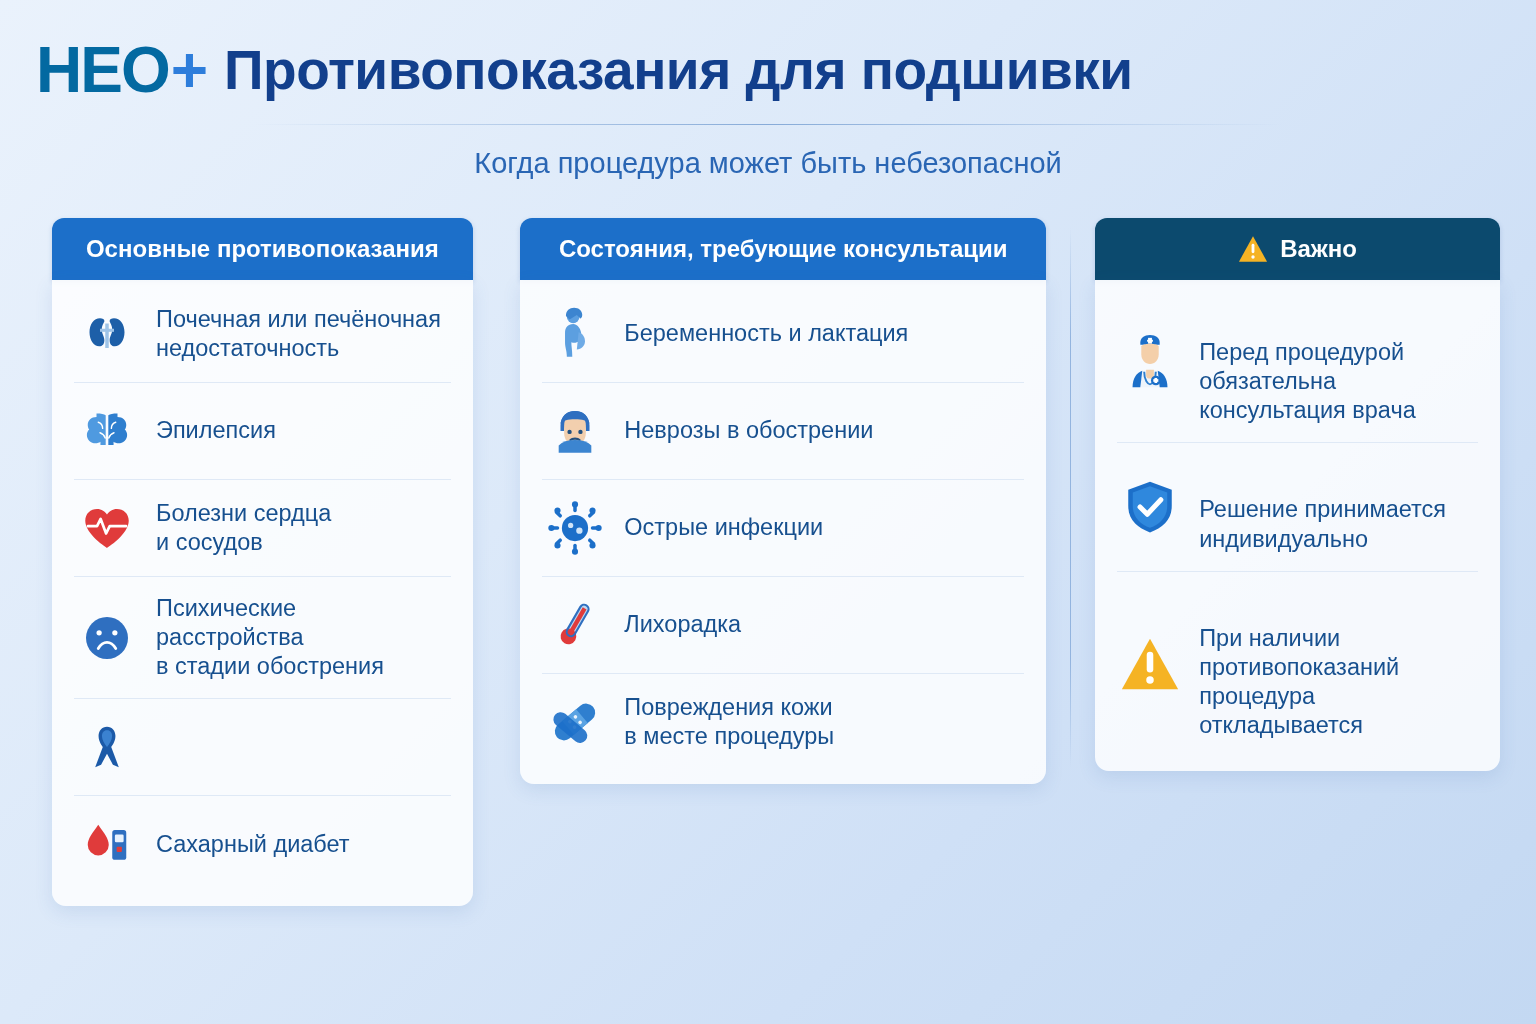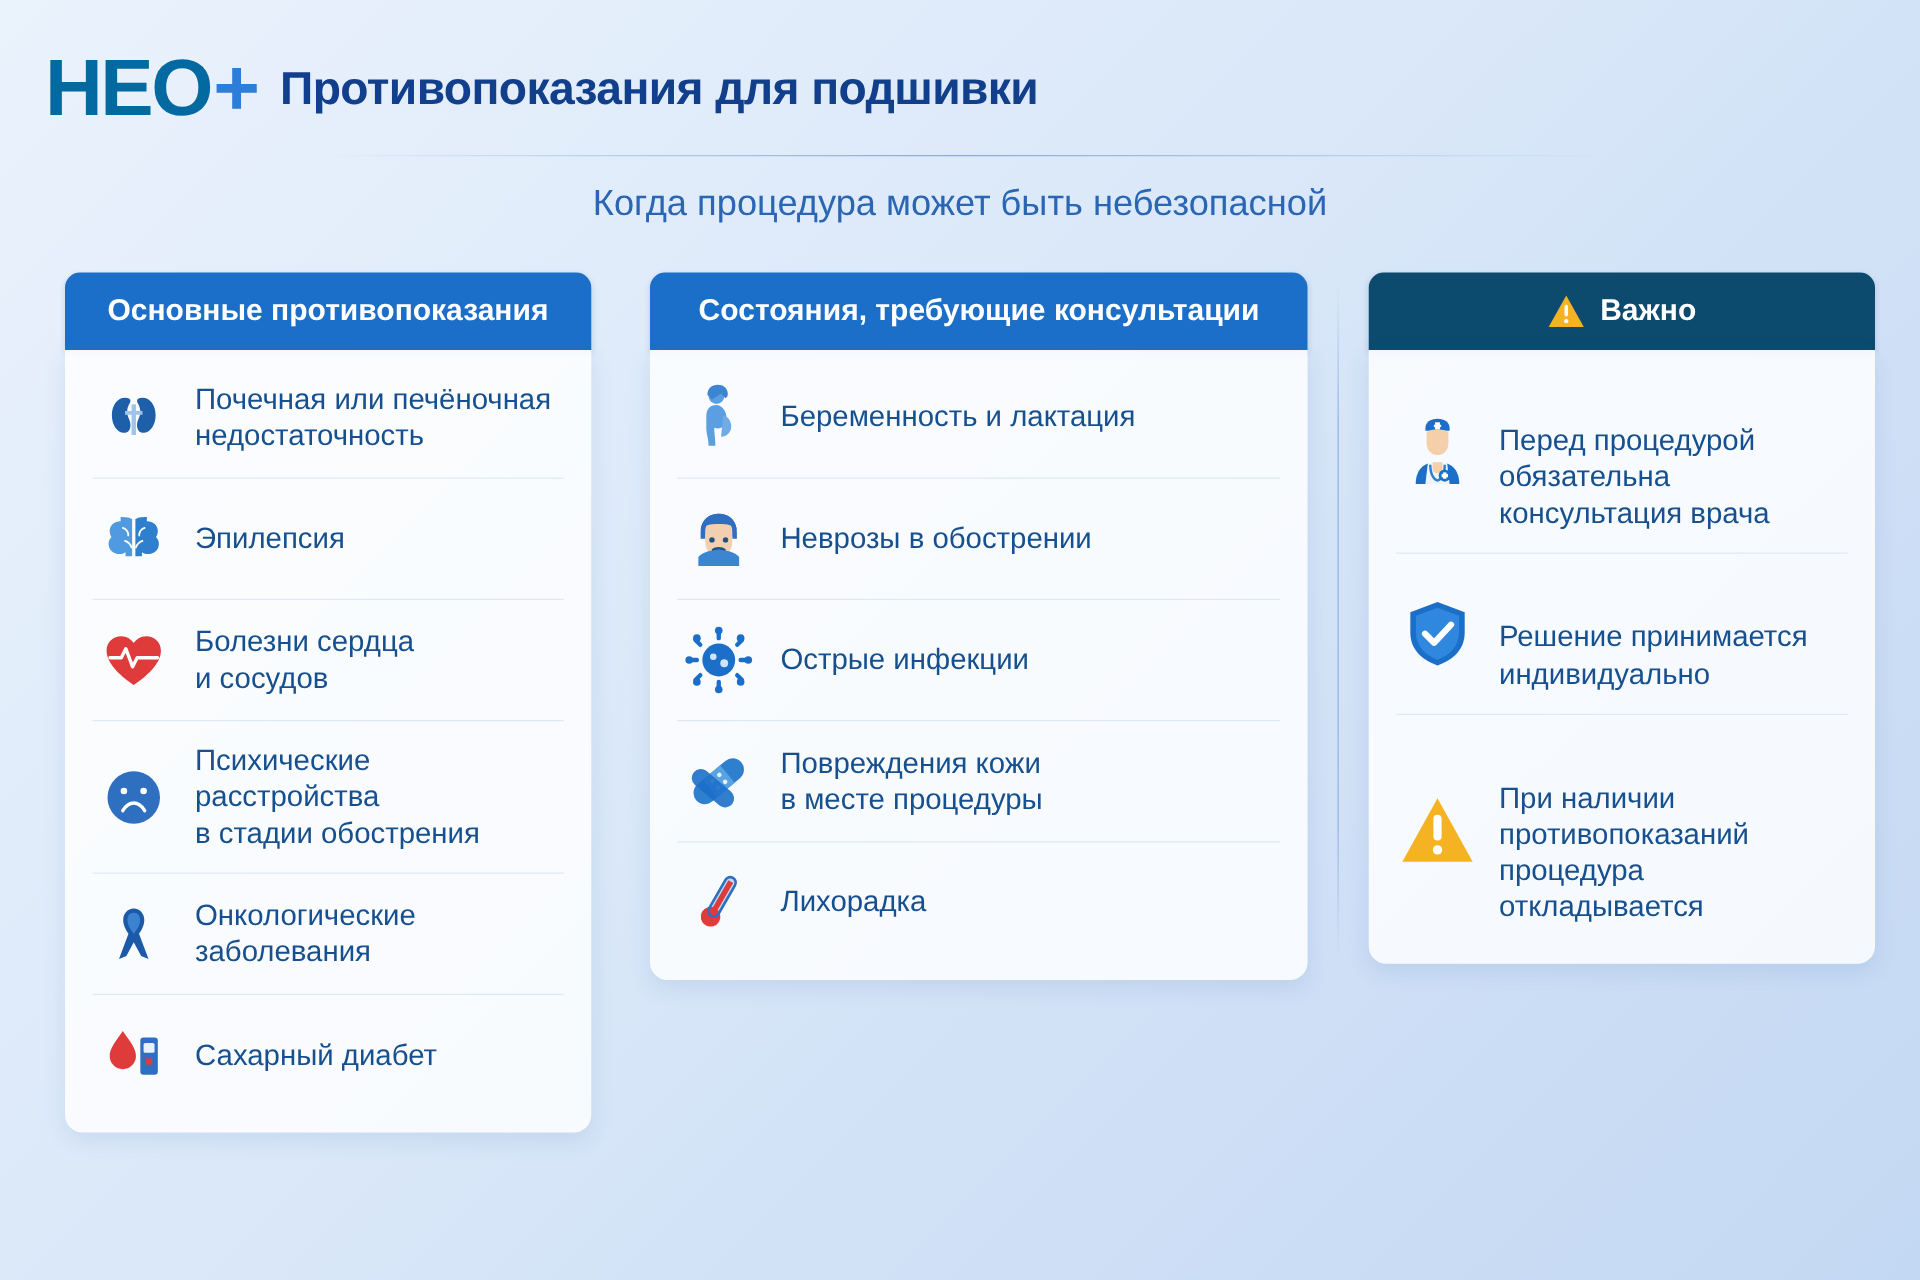--- a/index.html
+++ b/index.html
@@ -36,21 +36,21 @@
     font-family: "Liberation Sans", sans-serif;
   }
   .logo .neo { color: #0369a1; }
   .logo .plus {
     color: #2d7ddb;
     font-size: 64px;
     margin-left: 2px;
     font-weight: 700;
   }
   .main-title {
-    font-size: 37px;
+    font-size: 55px;
     font-weight: bold;
     color: #123f8c;
     letter-spacing: -0.5px;
     line-height: 1;
   }
   .divider {
     width: 1030px;
     height: 1px;
     background: linear-gradient(to right, rgba(120,160,210,0), rgba(120,160,210,.85), rgba(120,160,210,0));
     margin: 22px auto 0 auto;
@@ -195,21 +195,20 @@
 в стадии обострения</span>
       </div>
 
       <div class="item">
         <span class="ico">
           <svg width="54" height="54" viewBox="0 0 64 64">
             <path d="M32 8c-6 0-10 5-10 11 0 7 5 13 5 13l-9 24 7-3 7-13 7 13 7 3-9-24s5-6 5-13c0-6-4-11-10-11z" fill="#1c5aa8"></path>
             <path d="M32 12c4 0 6 3 6 7 0 5-3 9-6 13-3-4-6-8-6-13 0-4 2-7 6-7z" fill="#3b82d0"></path>
           </svg>
         </span>
-        <span class="txt">Онкологические заболевания</span>
       </div>
 
       <div class="item">
         <span class="ico">
           <svg width="56" height="56" viewBox="0 0 64 64">
             <path d="M22 10c-7 10-12 16-12 23a12 12 0 0 0 24 0c0-7-5-13-12-23z" fill="#e03b3b"></path>
             <rect x="38" y="16" width="16" height="34" rx="3" fill="#2f6fc0"></rect>
             <rect x="41" y="21" width="10" height="9" rx="1.5" fill="#e8f2fd"></rect>
             <rect x="43" y="35" width="6" height="6" rx="1" fill="#e03b3b"></rect>
           </svg>
@@ -279,50 +278,50 @@
             </g>
             <circle cx="27" cy="29" r="3" fill="#cfe4f8"></circle>
             <circle cx="37" cy="35" r="3.6" fill="#cfe4f8"></circle>
           </svg>
         </span>
         <span class="txt">Острые инфекции</span>
       </div>
 
       <div class="item">
         <span class="ico">
+          <svg width="56" height="56" viewBox="0 0 64 64">
+            <g transform="rotate(30 32 32)">
+              <rect x="27" y="6" width="10" height="36" rx="5" fill="#bdd8f2"></rect>
+              <rect x="29.5" y="10" width="5" height="30" fill="#e03b3b"></rect>
+              <circle cx="32" cy="47" r="9" fill="#e03b3b"></circle>
+              <rect x="27" y="6" width="10" height="40" rx="5" fill="none" stroke="#2f6fc0" stroke-width="2.4"></rect>
+            </g>
+          </svg>
+        </span>
+        <span class="txt">Лихорадка</span>
+      </div>
+
+      <div class="item">
+        <span class="ico">
           <svg width="58" height="58" viewBox="0 0 64 64">
             <g transform="rotate(-40 32 32)">
               <rect x="6" y="22" width="52" height="20" rx="10" fill="#2f7fcf"></rect>
               <rect x="22" y="22" width="20" height="20" fill="#5aa3e3"></rect>
               <circle cx="28" cy="28" r="2" fill="#eaf3fc"></circle>
               <circle cx="36" cy="28" r="2" fill="#eaf3fc"></circle>
               <circle cx="28" cy="36" r="2" fill="#eaf3fc"></circle>
               <circle cx="36" cy="36" r="2" fill="#eaf3fc"></circle>
             </g>
             <g transform="rotate(40 32 32) translate(0,8)">
               <rect x="10" y="24" width="44" height="16" rx="8" fill="#1c6fc9" opacity=".9"></rect>
             </g>
           </svg>
         </span>
         <span class="txt" style="white-space:pre-line">Повреждения кожи
 в месте процедуры</span>
-      </div>
-
-      <div class="item">
-        <span class="ico">
-          <svg width="56" height="56" viewBox="0 0 64 64">
-            <g transform="rotate(30 32 32)">
-              <rect x="27" y="6" width="10" height="36" rx="5" fill="#bdd8f2"></rect>
-              <rect x="29.5" y="10" width="5" height="30" fill="#e03b3b"></rect>
-              <circle cx="32" cy="47" r="9" fill="#e03b3b"></circle>
-              <rect x="27" y="6" width="10" height="40" rx="5" fill="none" stroke="#2f6fc0" stroke-width="2.4"></rect>
-            </g>
-          </svg>
-        </span>
-        <span class="txt">Лихорадка</span>
       </div>
 
     </div>
   </div>
 
   <div class="vert-sep"></div>
 
   <div class="col col-3">
     <div class="card-head important">
       <span class="warn-tri">

